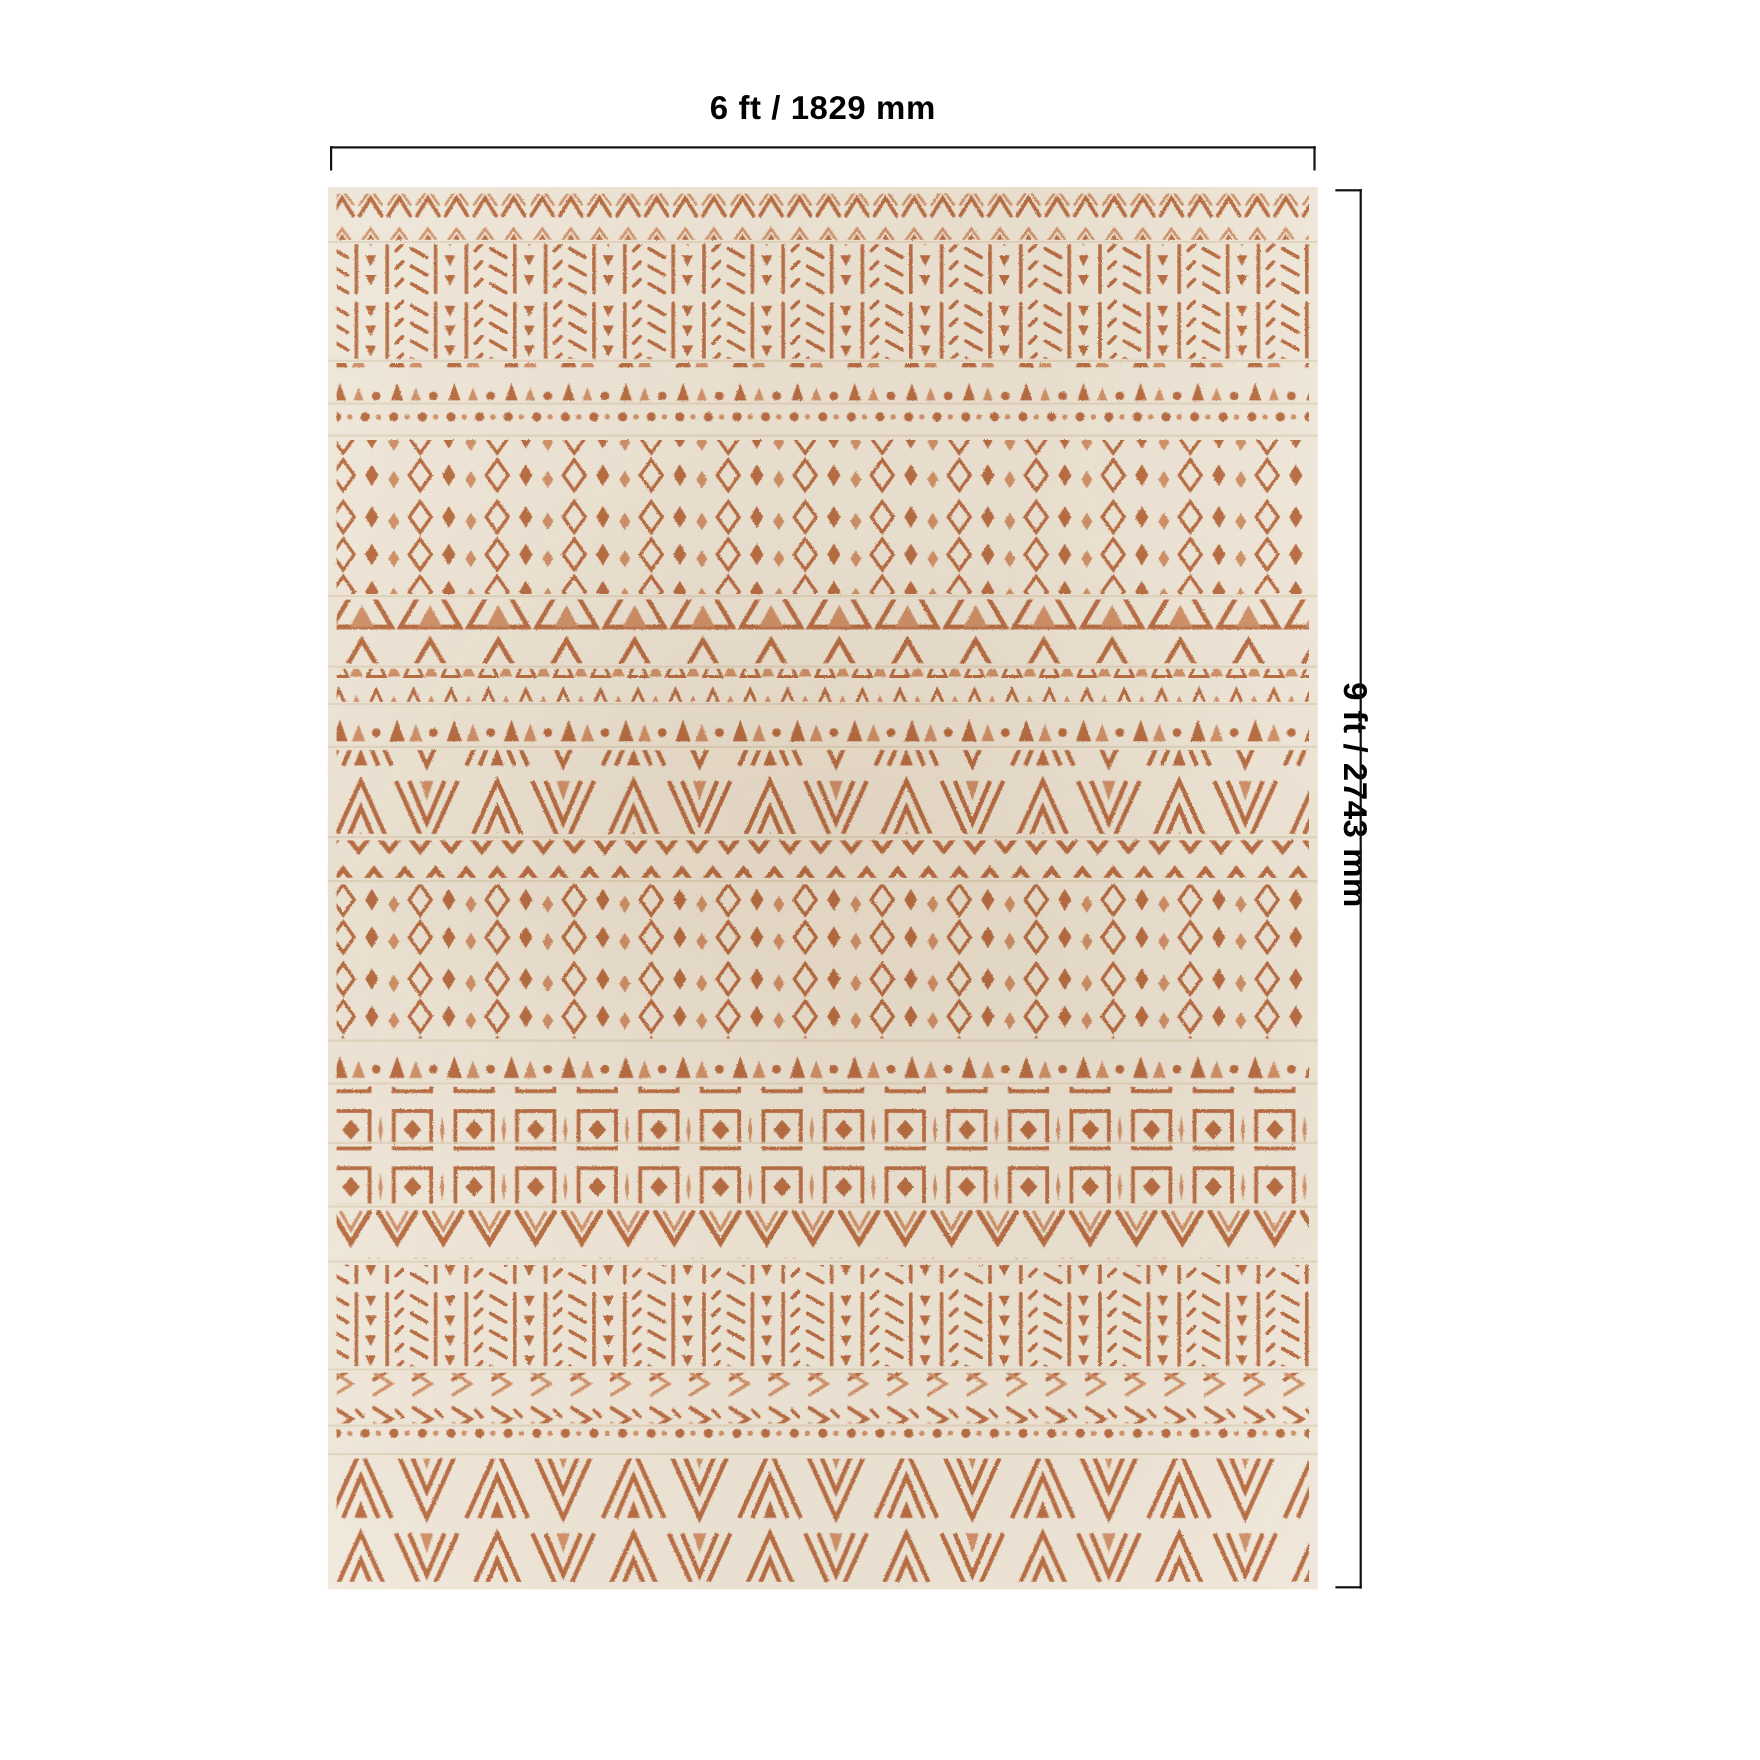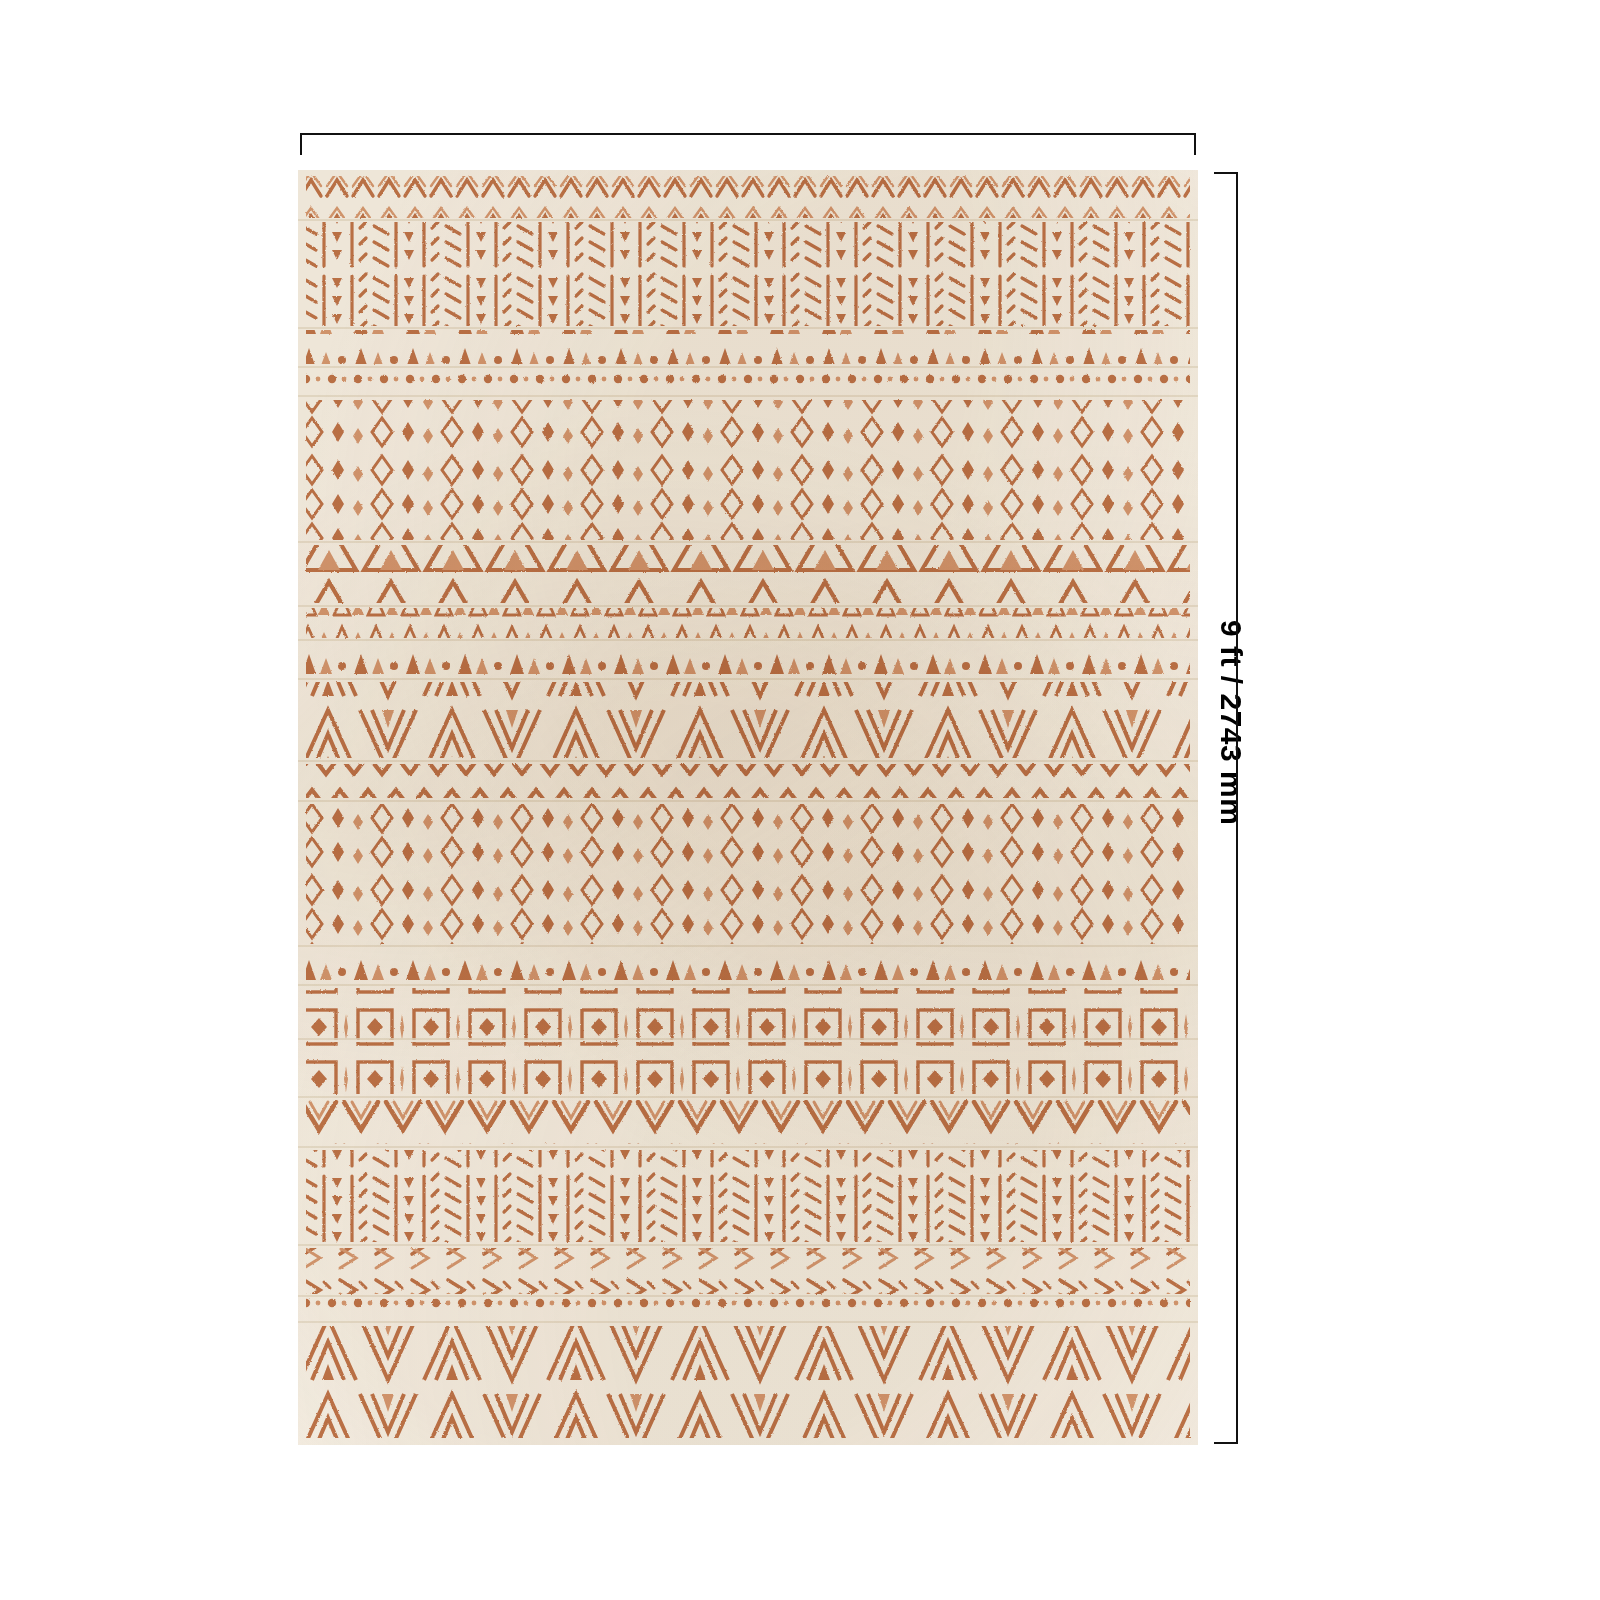--- a/index.html
+++ b/index.html
@@ -107,20 +107,21 @@
       radial-gradient(circle at 88% 88%, rgba(205,185,160,0.14) 0 34%, rgba(0,0,0,0) 62%);
     mix-blend-mode: multiply;
     opacity: .9;
   }
 </style>
 </head>
 <body>
 
 <div id="stage">
 
+  <div class="dim-label-top">6 ft / 1829  mm</div>
   <div class="hline"></div>
   <div class="hline-cap left"></div>
   <div class="hline-cap right"></div>
 
   <div class="dim-label-right">9 ft / 2743 mm</div>
   <div class="vline"></div>
   <div class="vline-cap top"></div>
   <div class="vline-cap bottom"></div>
 
   <div id="rug">

